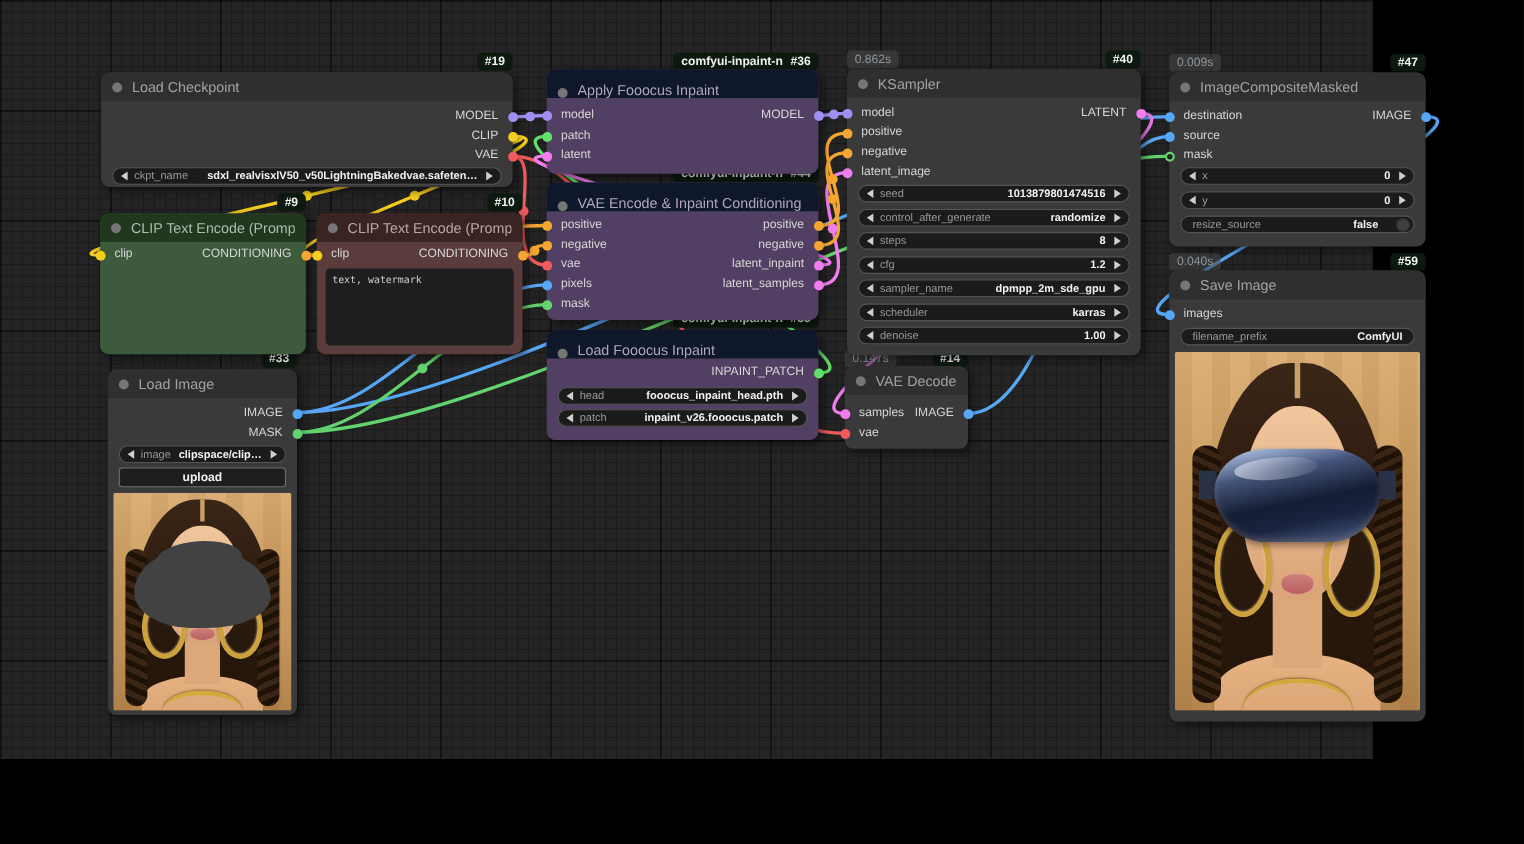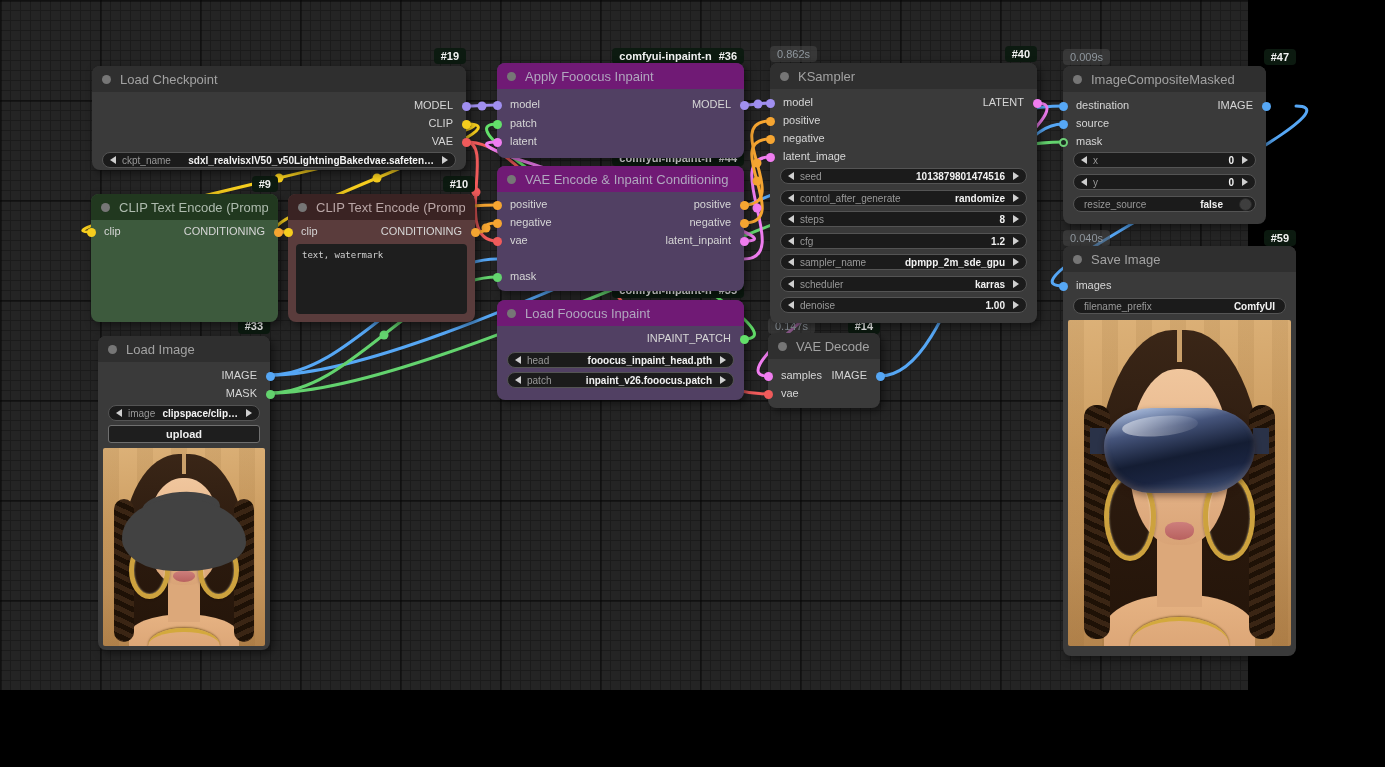--- a/index.html
+++ b/index.html
@@ -28,21 +28,21 @@
 
   
   .node{position:absolute;z-index:3;border-radius:8px;background:#3a3a3a;
     box-shadow:3px 3px 9px rgba(0,0,0,.5);}
   .nhead{position:absolute;left:0;top:0;right:0;height:26px;border-radius:8px 8px 0 0;background:#2f2f2f;
     display:flex;align-items:center;padding:0 10px;box-sizing:border-box;gap:9px;}
   .cdot{width:9px;height:9px;border-radius:50%;background:#767676;flex:none;}
   .ntitle{font-size:13px;color:#a2a2a2;white-space:nowrap;overflow:hidden;}
   .node.green{background:#3d5a3d;} .node.green .nhead{background:#21381f;} .node.green .ntitle{color:#aebbae;}
   .node.red{background:#5a3c3c;}  .node.red .nhead{background:#3a2323;}  .node.red .ntitle{color:#b9a6a6;}
-  .node.purple{background:#514063;} .node.purple .nhead{background:#701a75;} .node.purple .ntitle{color:#b0a6be;}
+  .node.purple{background:#514063;} .node.purple .nhead{background:#0f172a;align-items:flex-end;} .node.purple .ntitle{color:#b0a6be;}
 
   .row{position:absolute;left:0;right:0;height:18px;}
   .pdot{position:absolute;top:4.5px;width:9px;height:9px;border-radius:50%;}
   .pdot.l{left:-4.5px;} .pdot.r{right:-4.5px;}
   .pdot.ring{width:5px;height:5px;border:2px solid #6dcf77;background:#1c2a20;left:-4.5px;}
   .plabel{position:absolute;top:2px;font-size:11px;color:#d6d6d6;white-space:nowrap;}
   .plabel.l{left:13px;} .plabel.r{right:13px;}
   .c-model{background:#a08ff0;} .c-clip{background:#f5cd1e;} .c-vae{background:#f05b5b;}
   .c-cond{background:#f5a531;} .c-image{background:#56a7f5;} .c-mask{background:#63d36e;}
   .c-latent{background:#f07df0;} .c-patch{background:#63e06a;}
@@ -302,20 +302,26 @@
       <span class="plabel l">negative</span>
       <span class="plabel r">negative</span>
       <span class="pdot r c-cond"></span>
       </div>
     <div class="row" style="top:66px">
       <span class="pdot l c-vae"></span>
       <span class="plabel l">vae</span>
       <span class="plabel r">latent_inpaint</span>
       <span class="pdot r c-latent"></span>
       </div>
+    <div class="row" style="top:84px">
+      <span class="pdot l c-image"></span>
+      <span class="plabel l">pixels</span>
+      <span class="plabel r">latent_samples</span>
+      <span class="pdot r c-latent"></span>
+      </div>
     <div class="row" style="top:102px">
       <span class="pdot l c-mask"></span>
       <span class="plabel l">mask</span>
       </div>
   </div>
 
   <div class="node purple" style="left:497px;top:300px;width:247px;height:100px">
     <div class="nhead">
         <span class="cdot"></span>
       <span class="ntitle">Load Fooocus Inpaint</span>
@@ -415,21 +421,21 @@
       <span class="plabel l">samples</span>
       <span class="plabel r">IMAGE</span>
       <span class="pdot r c-image"></span>
       </div>
     <div class="row" style="top:52px">
       <span class="pdot l c-vae"></span>
       <span class="plabel l">vae</span>
       </div>
   </div>
 
-  <div class="node" style="left:1063px;top:66px;width:203px;height:158px">
+  <div class="node" style="left:1063px;top:66px;width:233px;height:158px">
     <div class="nhead">
         <span class="cdot"></span>
       <span class="ntitle">ImageCompositeMasked</span>
       </div>
     <div class="row" style="top:31px">
       <span class="pdot l c-image"></span>
       <span class="plabel l">destination</span>
       <span class="plabel r">IMAGE</span>
       <span class="pdot r c-image"></span>
       </div>

